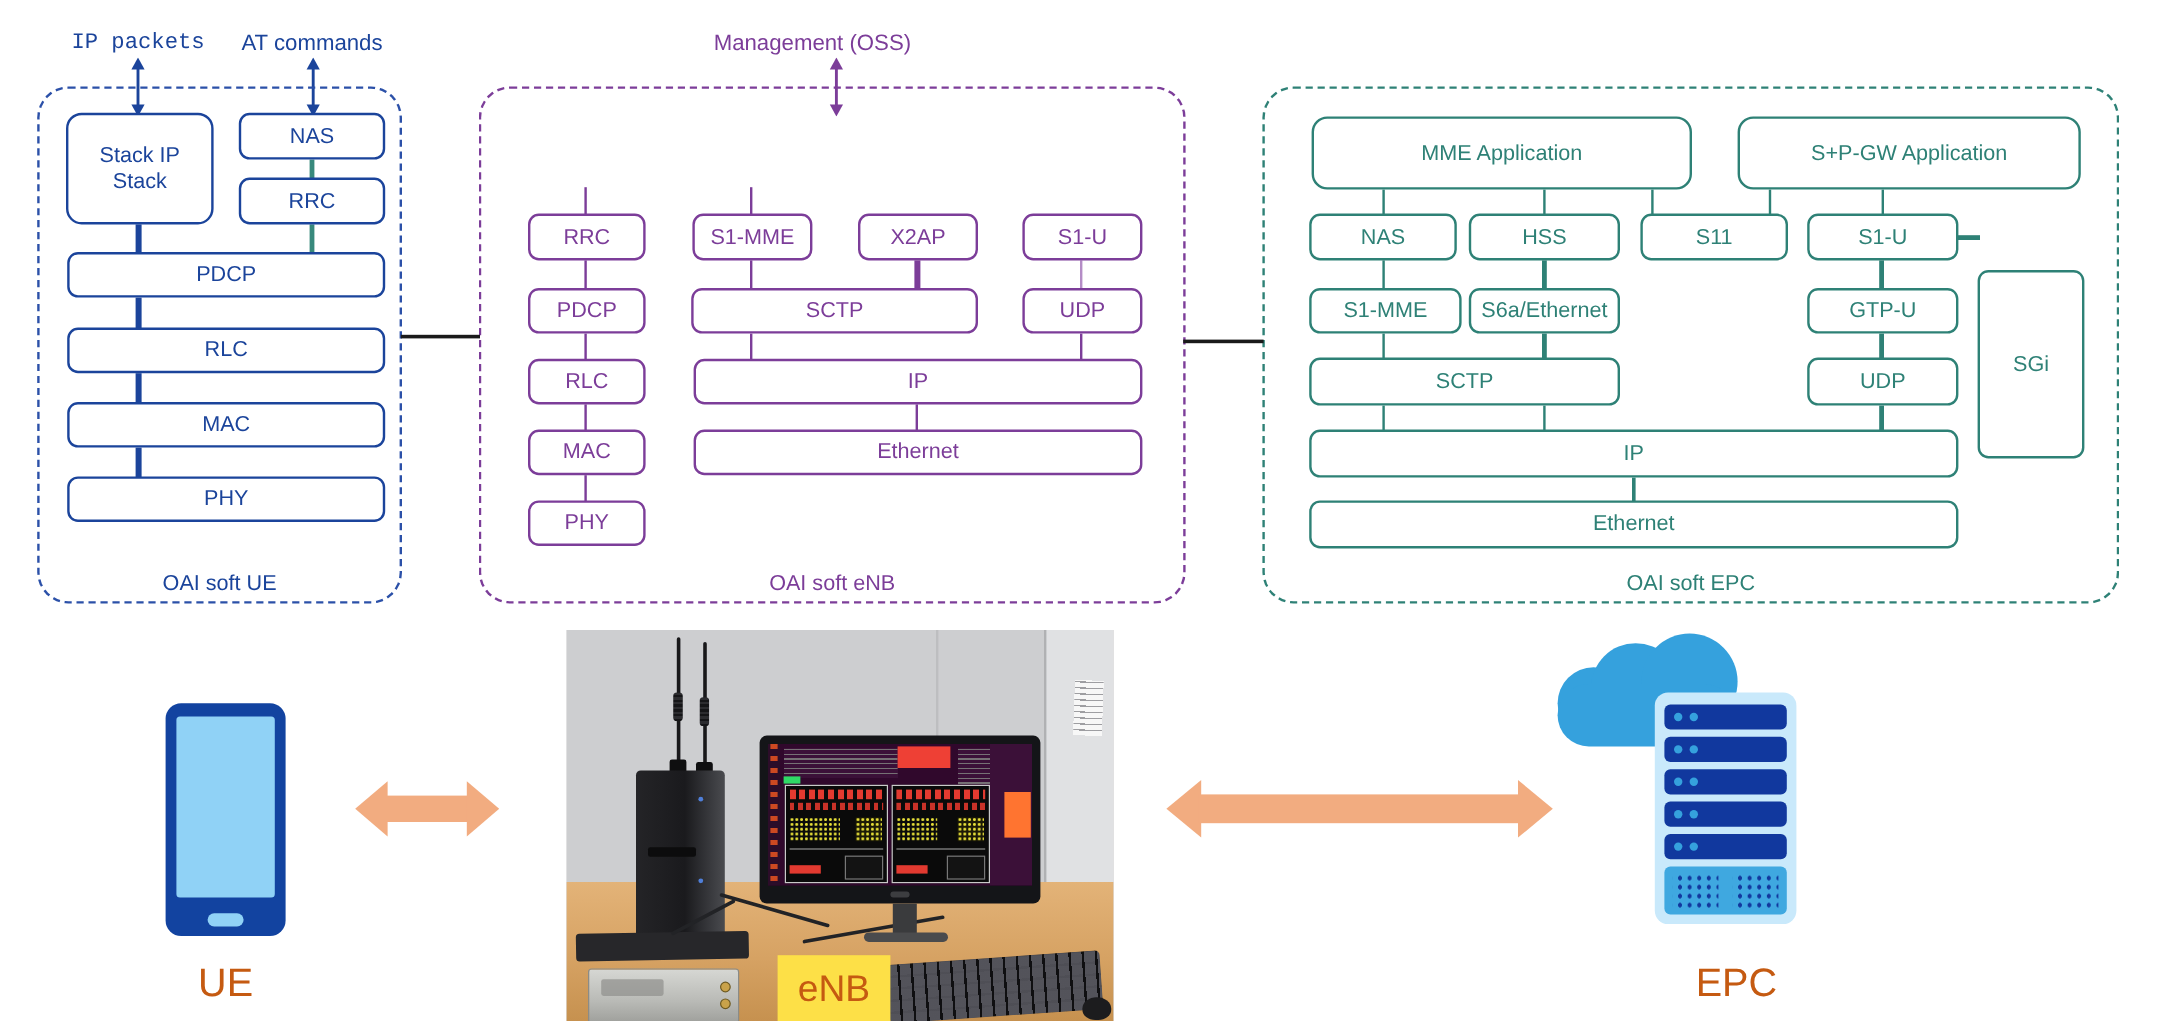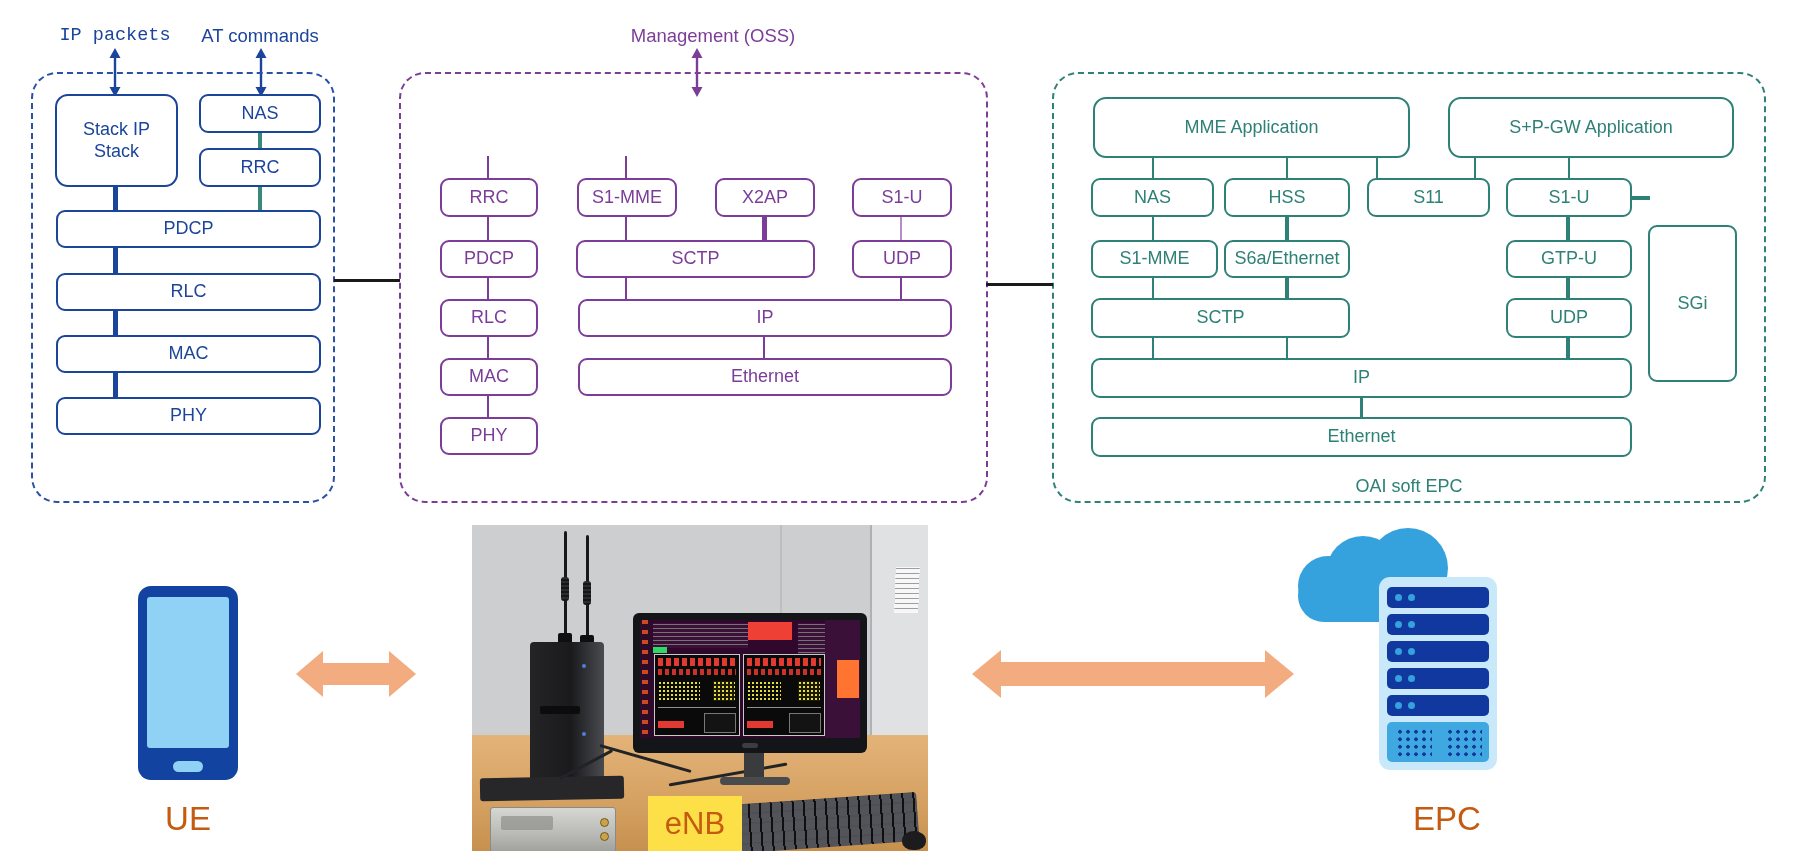--- a/index.html
+++ b/index.html
@@ -99,21 +99,21 @@
   .enb-label-box{position:absolute; left:176px; top:271px; width:94px; height:55px; background:#fde047;
     display:flex; align-items:center; justify-content:center; font-size:31px; color:var(--label-orange,#C55A11);}
 </style>
 </head>
 <body>
 
 <div id="stage">
 
   <div class="iolabel" style="left:45px; top:25px; width:140px; color:var(--ue-blue,#1B449B);font-family:Liberation Mono, monospace;">IP packets</div>
   <div class="iolabel" style="left:180px; top:25px; width:160px; color:var(--ue-blue,#1B449B);">AT commands</div>
-  <div class="iolabel" style="left:613px; top:25px; width:200px; color:var(--enb-purple,#7C3D99);">Management (OSS)</div>
+  <div class="iolabel" style="left:577px; top:25px; width:200px; color:var(--enb-purple,#7C3D99);">Management (OSS)</div>
 
   <div class="varrow" style="left:106px; top:48px; color:var(--ue-blue,#1B449B);">
     <svg width="18" height="49" viewBox="0 0 18 49">
         <line x1="9" y1="8" x2="9" y2="41" stroke="currentColor" stroke-width="2.4"></line>
         <polygon points="9,0 3.5,10 14.5,10" fill="currentColor"></polygon>
         <polygon points="9,49 3.5,39 14.5,39" fill="currentColor"></polygon>
       </svg>
   </div>
   <div class="varrow" style="left:252px; top:48px; color:var(--ue-blue,#1B449B);">
     <svg width="18" height="49" viewBox="0 0 18 49">
@@ -144,20 +144,21 @@
   <div class="conn" style="left:258px; top:133px; width:4px; height:16px; background:var(--teal-line,#38897C);"></div>
   <div class="conn" style="left:258px; top:187px; width:4px; height:24px; background:var(--teal-line,#38897C);"></div>
 
   <div class="node ue-node big" style="left:55px;  top:94px;  width:123px; height:93px;">Stack IP Stack</div>
   <div class="node ue-node" style="left:199px; top:94px;  width:122px; height:39px;">NAS</div>
   <div class="node ue-node" style="left:199px; top:148px; width:122px; height:39px;">RRC</div>
   <div class="node ue-node" style="left:56px;  top:210px; width:265px; height:38px;">PDCP</div>
   <div class="node ue-node" style="left:56px;  top:273px; width:265px; height:38px;">RLC</div>
   <div class="node ue-node" style="left:56px;  top:335px; width:265px; height:38px;">MAC</div>
   <div class="node ue-node" style="left:56px;  top:397px; width:265px; height:38px;">PHY</div>
+  <div class="seclabel" style="left:31px; top:476px; width:304px; color:var(--ue-blue,#1B449B);">OAI soft UE</div>
 
   <div class="conn" style="left:487px; top:156px; width:2px; height:23px; background:var(--enb-purple,#7C3D99);"></div>
   <div class="conn" style="left:625px; top:156px; width:2px; height:23px; background:var(--enb-purple,#7C3D99);"></div>
   <div class="conn" style="left:487px; top:217px; width:2px; height:24px; background:var(--enb-purple,#7C3D99);"></div>
   <div class="conn" style="left:487px; top:278px; width:2px; height:22px; background:var(--enb-purple,#7C3D99);"></div>
   <div class="conn" style="left:487px; top:337px; width:2px; height:22px; background:var(--enb-purple,#7C3D99);"></div>
   <div class="conn" style="left:487px; top:396px; width:2px; height:22px; background:var(--enb-purple,#7C3D99);"></div>
   <div class="conn" style="left:625px; top:217px; width:2px; height:24px; background:var(--enb-purple,#7C3D99);"></div>
   <div class="conn" style="left:762px; top:217px; width:5px; height:24px; background:var(--enb-purple,#7C3D99);"></div>
   <div class="conn" style="left:900px; top:217px; width:2px; height:24px; background:var(--enb-light-line,#B48CC6);"></div>
@@ -170,20 +171,21 @@
   <div class="node enb-node" style="left:715px; top:178px; width:100px; height:39px;">X2AP</div>
   <div class="node enb-node" style="left:852px; top:178px; width:100px; height:39px;">S1-U</div>
   <div class="node enb-node" style="left:440px; top:240px; width:98px;  height:38px;">PDCP</div>
   <div class="node enb-node" style="left:576px; top:240px; width:239px; height:38px;">SCTP</div>
   <div class="node enb-node" style="left:852px; top:240px; width:100px; height:38px;">UDP</div>
   <div class="node enb-node" style="left:440px; top:299px; width:98px;  height:38px;">RLC</div>
   <div class="node enb-node" style="left:578px; top:299px; width:374px; height:38px;">IP</div>
   <div class="node enb-node" style="left:440px; top:358px; width:98px;  height:38px;">MAC</div>
   <div class="node enb-node" style="left:578px; top:358px; width:374px; height:38px;">Ethernet</div>
   <div class="node enb-node" style="left:440px; top:417px; width:98px;  height:38px;">PHY</div>
+  <div class="seclabel" style="left:399px; top:476px; width:589px; color:var(--enb-purple,#7C3D99);">OAI soft eNB</div>
 
   <div class="conn" style="left:1152px; top:158px; width:2px; height:21px; background:var(--epc-teal,#2E8176);"></div>
   <div class="conn" style="left:1286px; top:158px; width:2px; height:21px; background:var(--epc-teal,#2E8176);"></div>
   <div class="conn" style="left:1376px; top:158px; width:2px; height:21px; background:var(--epc-teal,#2E8176);"></div>
   <div class="conn" style="left:1474px; top:158px; width:2px; height:21px; background:var(--epc-teal,#2E8176);"></div>
   <div class="conn" style="left:1568px; top:158px; width:2px; height:21px; background:var(--epc-teal,#2E8176);"></div>
   <div class="conn" style="left:1152px; top:217px; width:2px; height:24px; background:var(--epc-teal,#2E8176);"></div>
   <div class="conn" style="left:1285px; top:217px; width:4px; height:24px; background:var(--epc-teal,#2E8176);"></div>
   <div class="conn" style="left:1566px; top:217px; width:4px; height:24px; background:var(--epc-teal,#2E8176);"></div>
   <div class="conn" style="left:1630px; top:196px; width:20px; height:4px; background:var(--epc-teal,#2E8176);"></div>

